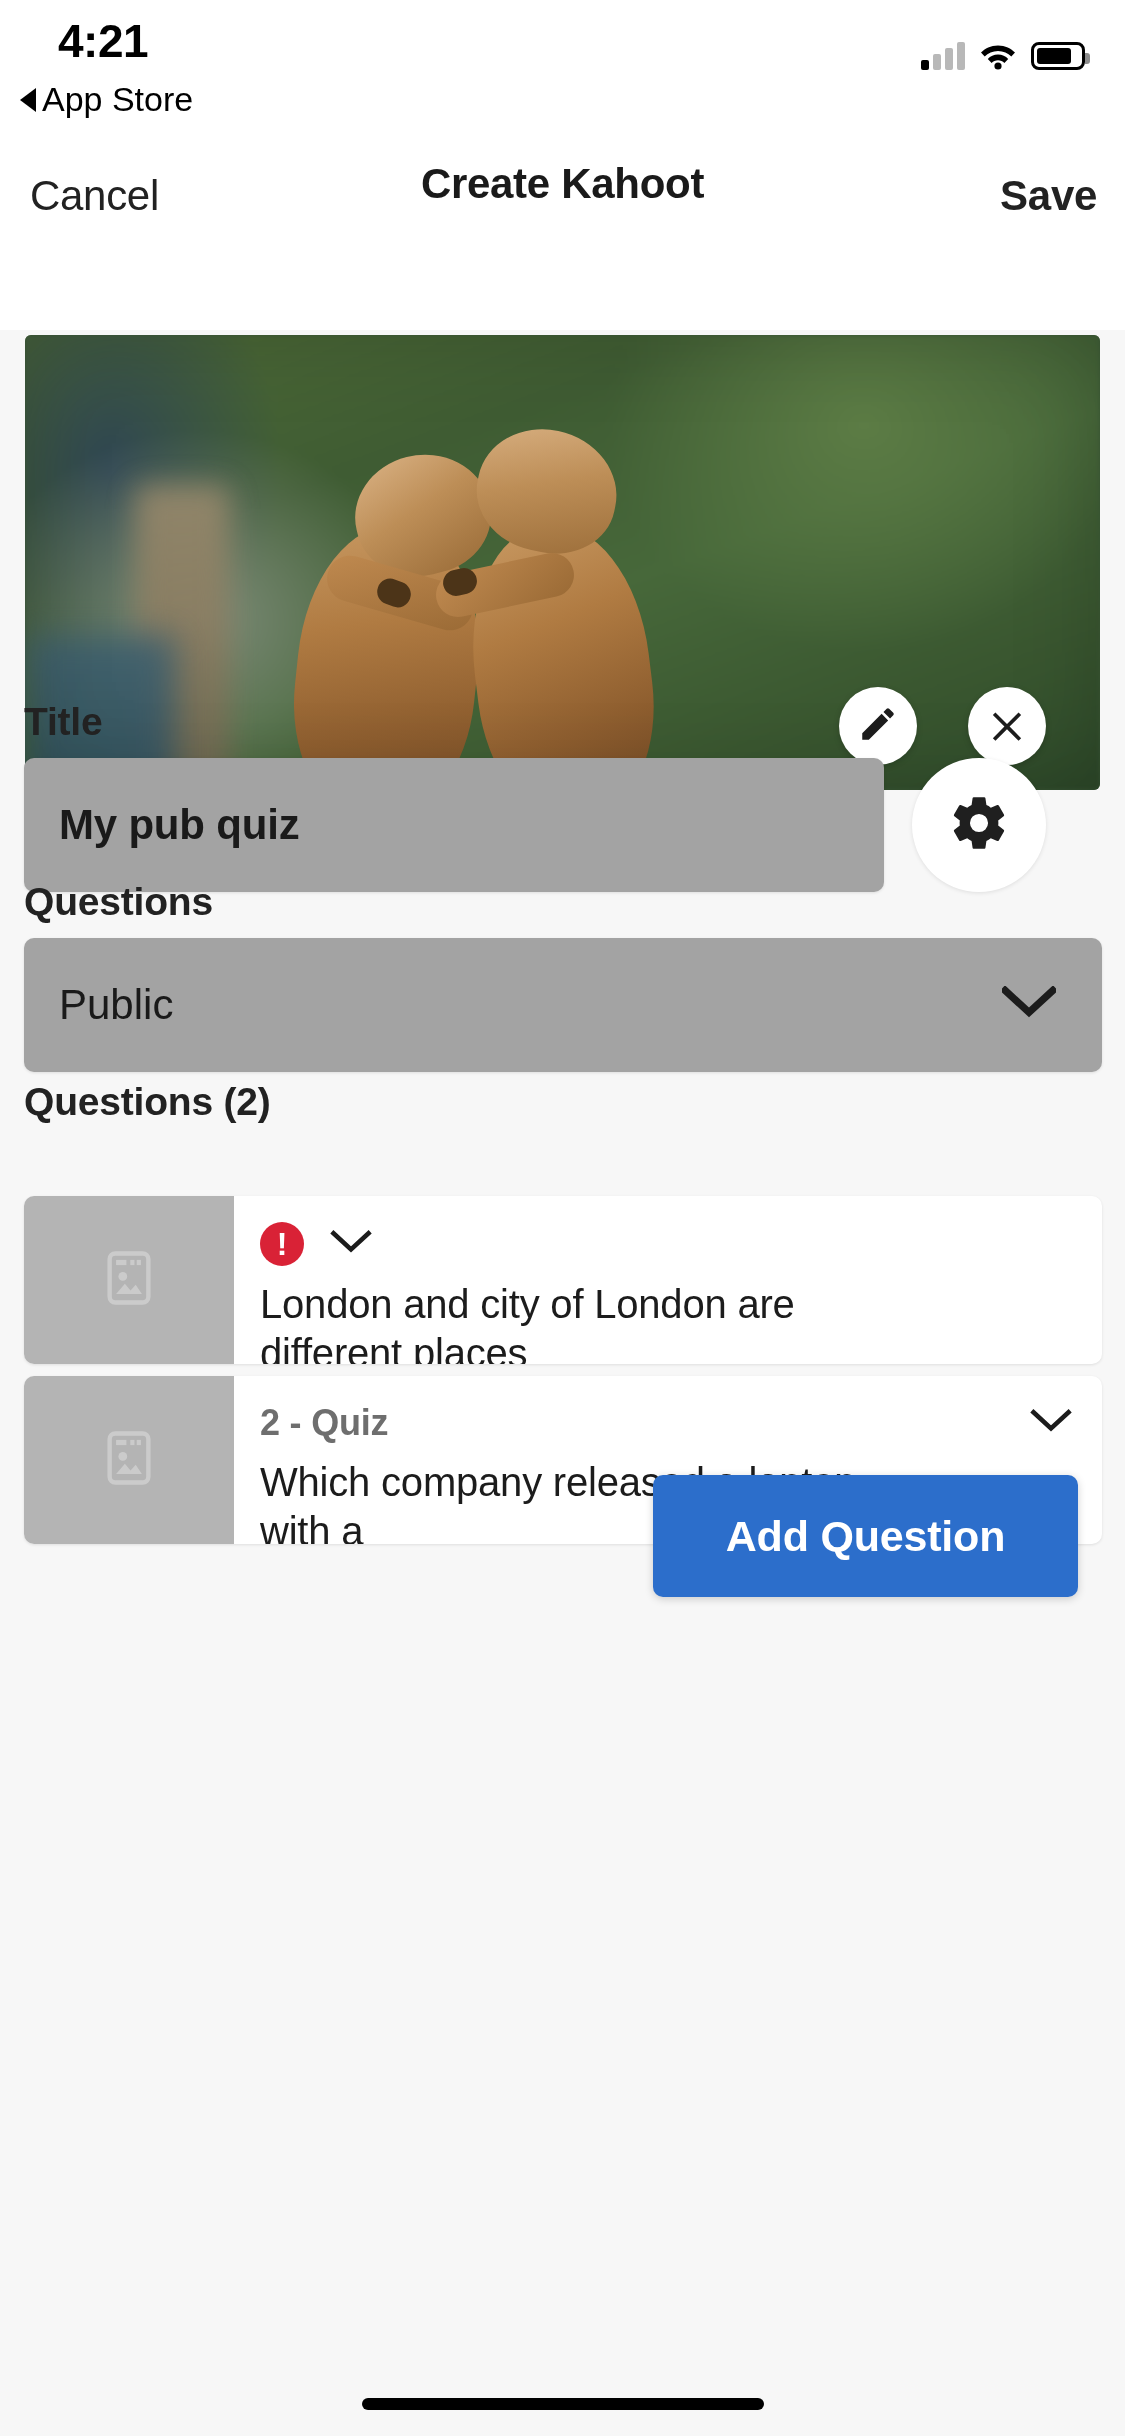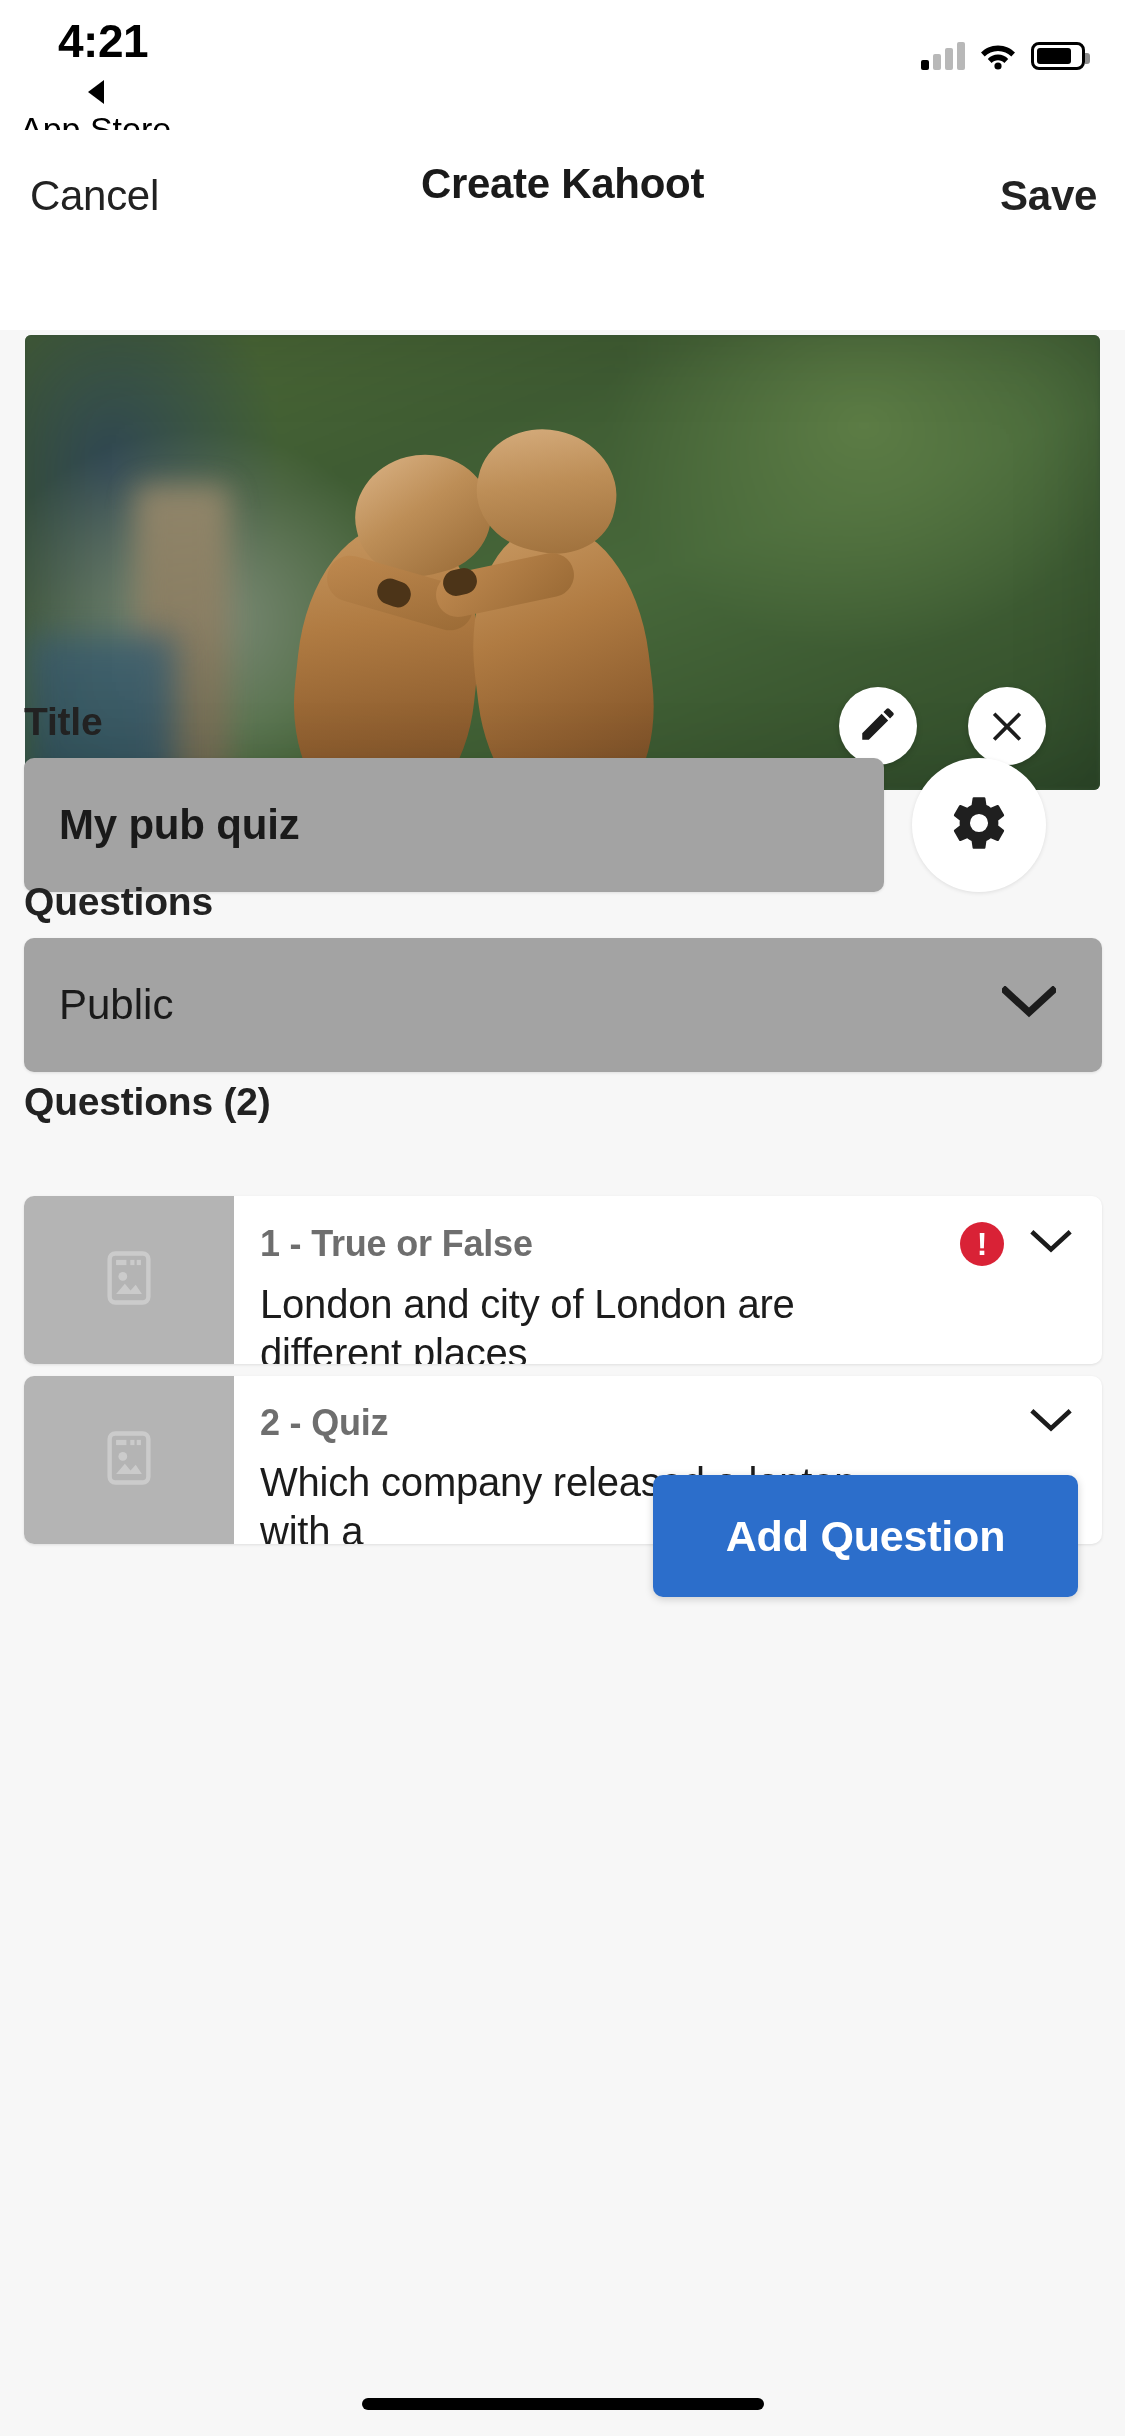--- a/index.html
+++ b/index.html
@@ -14,21 +14,21 @@
 
   
   .statusbar { position:absolute; top:0; left:0; width:1125px; height:130px; background:#FFFFFF; }
   .sb-time {
     position:absolute; left:58px; top:14px;
     font-size:46px; font-weight:700; color:#000; letter-spacing:-0.5px;
   }
   .sb-back {
     position:absolute; left:20px; top:80px;
     font-size:34px; font-weight:400; color:#000;
-    display:flex; align-items:center; gap:6px;flex-direction:column;
+    display:flex; align-items:center; gap:6px;
   }
   .sb-back .tri {
     width:0; height:0; border-top:12px solid transparent; border-bottom:12px solid transparent;
     border-right:16px solid #000; display:inline-block;
   }
   .sb-right { position:absolute; right:40px; top:30px; display:flex; align-items:flex-end; gap:14px; height:40px; }
   .sig { display:flex; align-items:flex-end; gap:4px; height:30px; }
   .sig i { display:block; width:8px; background:#B8B8B8; border-radius:2px; }
   .sig i:nth-child(1){ height:10px; background:#000; }
   .sig i:nth-child(2){ height:16px; }
@@ -304,21 +304,20 @@
             <rect x="7" y="5" width="4" height="2" fill="#CBCBCB"></rect>
             <rect x="12.5" y="5" width="1.6" height="2" fill="#CBCBCB"></rect>
             <rect x="15" y="5" width="1.6" height="2" fill="#CBCBCB"></rect>
             <circle cx="9.6" cy="11.4" r="1.7" fill="#CBCBCB"></circle>
             <path d="M7 18.2l3.4-4 2.2 2.6 2-2.2 2.4 3.6z" fill="#CBCBCB"></path>
           </svg>
         </span>
       </div>
       <div class="q-main">
         <div class="q-head">
-          <span class="q-type">1 - True or False</span>
           <span class="q-alert" style="background: rgb(217, 34, 54);">!</span>
           <span>
             <svg width="42" height="26" viewBox="0 0 24 14">
               <path d="M2 2l10 9.2L22 2" stroke="#1C1C1C" stroke-width="2.6" fill="none" stroke-linecap="square"></path>
             </svg>
           </span>
         </div>
         <div class="q-text">London and city of London are different places</div>
       </div>
     </div>

